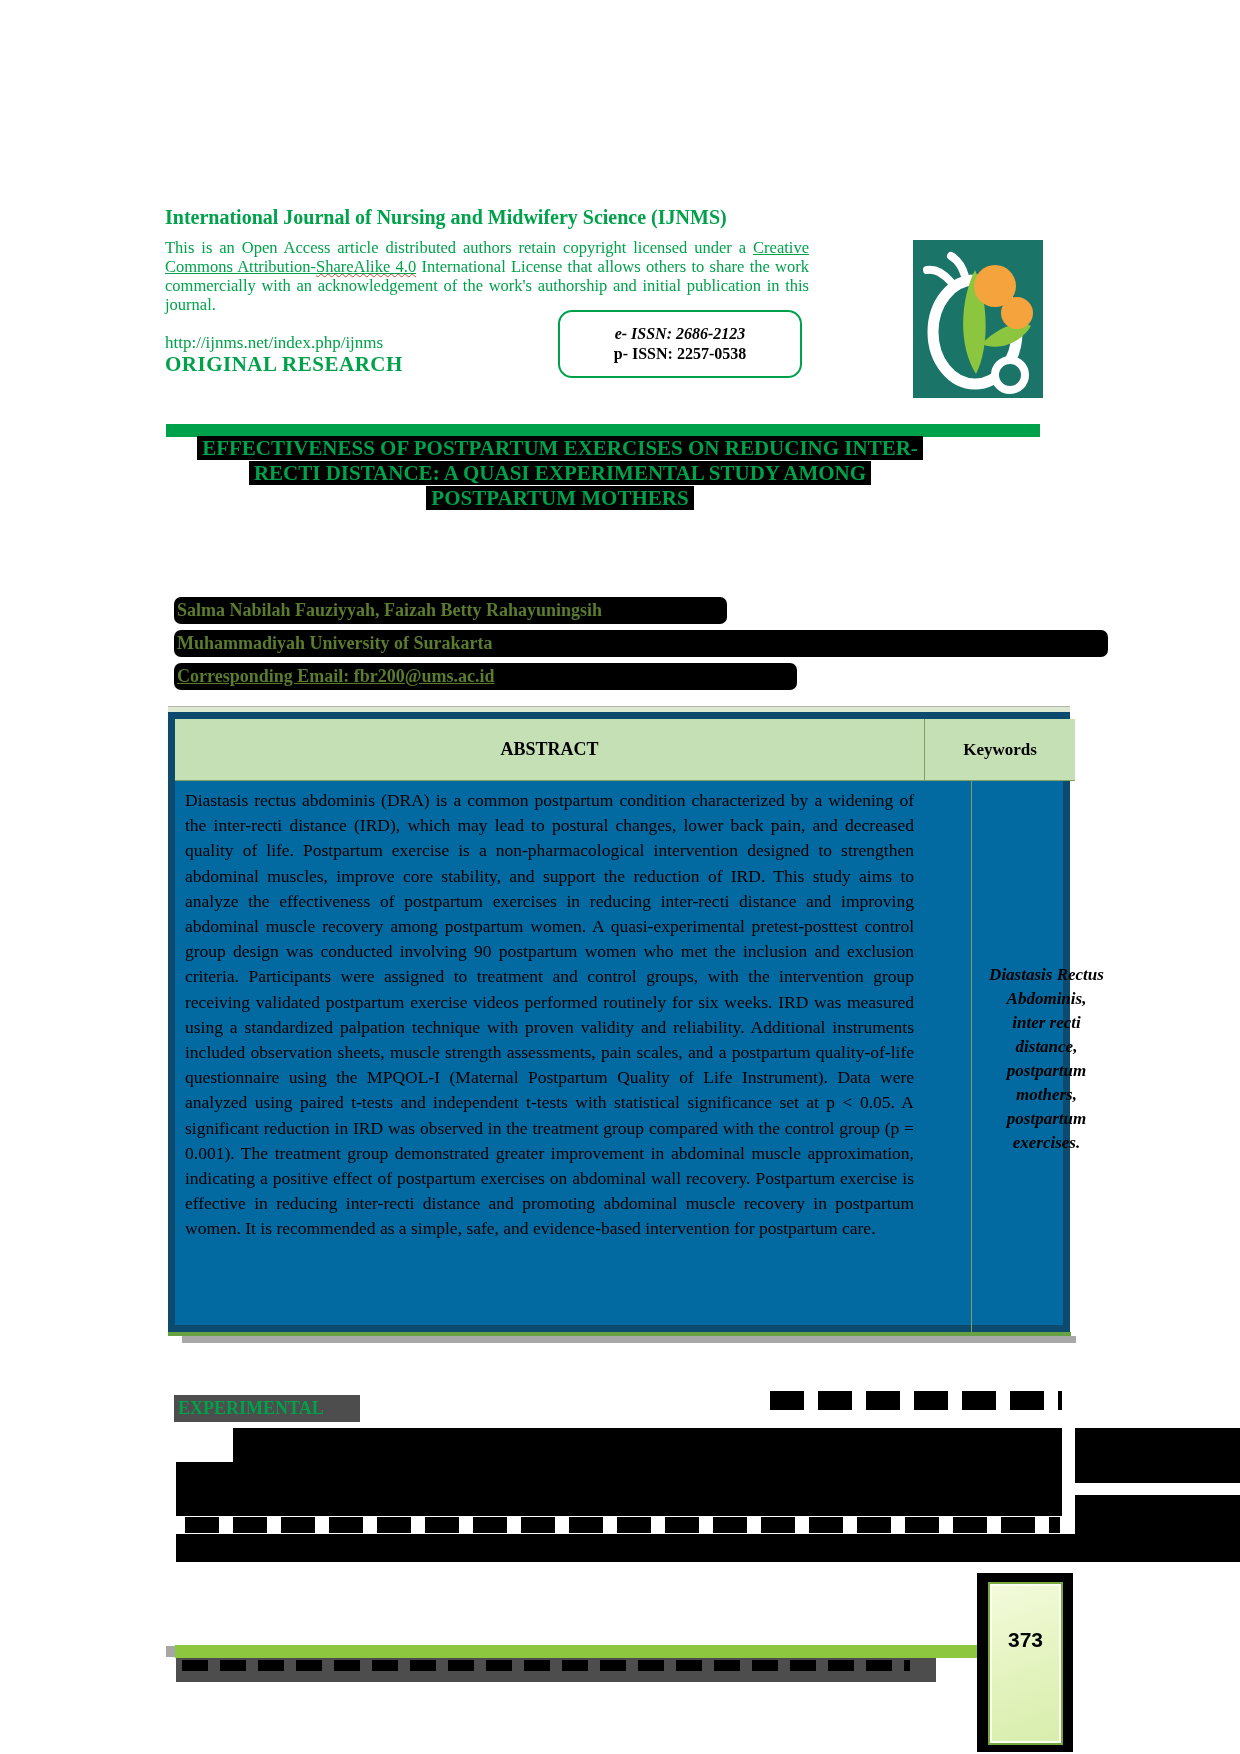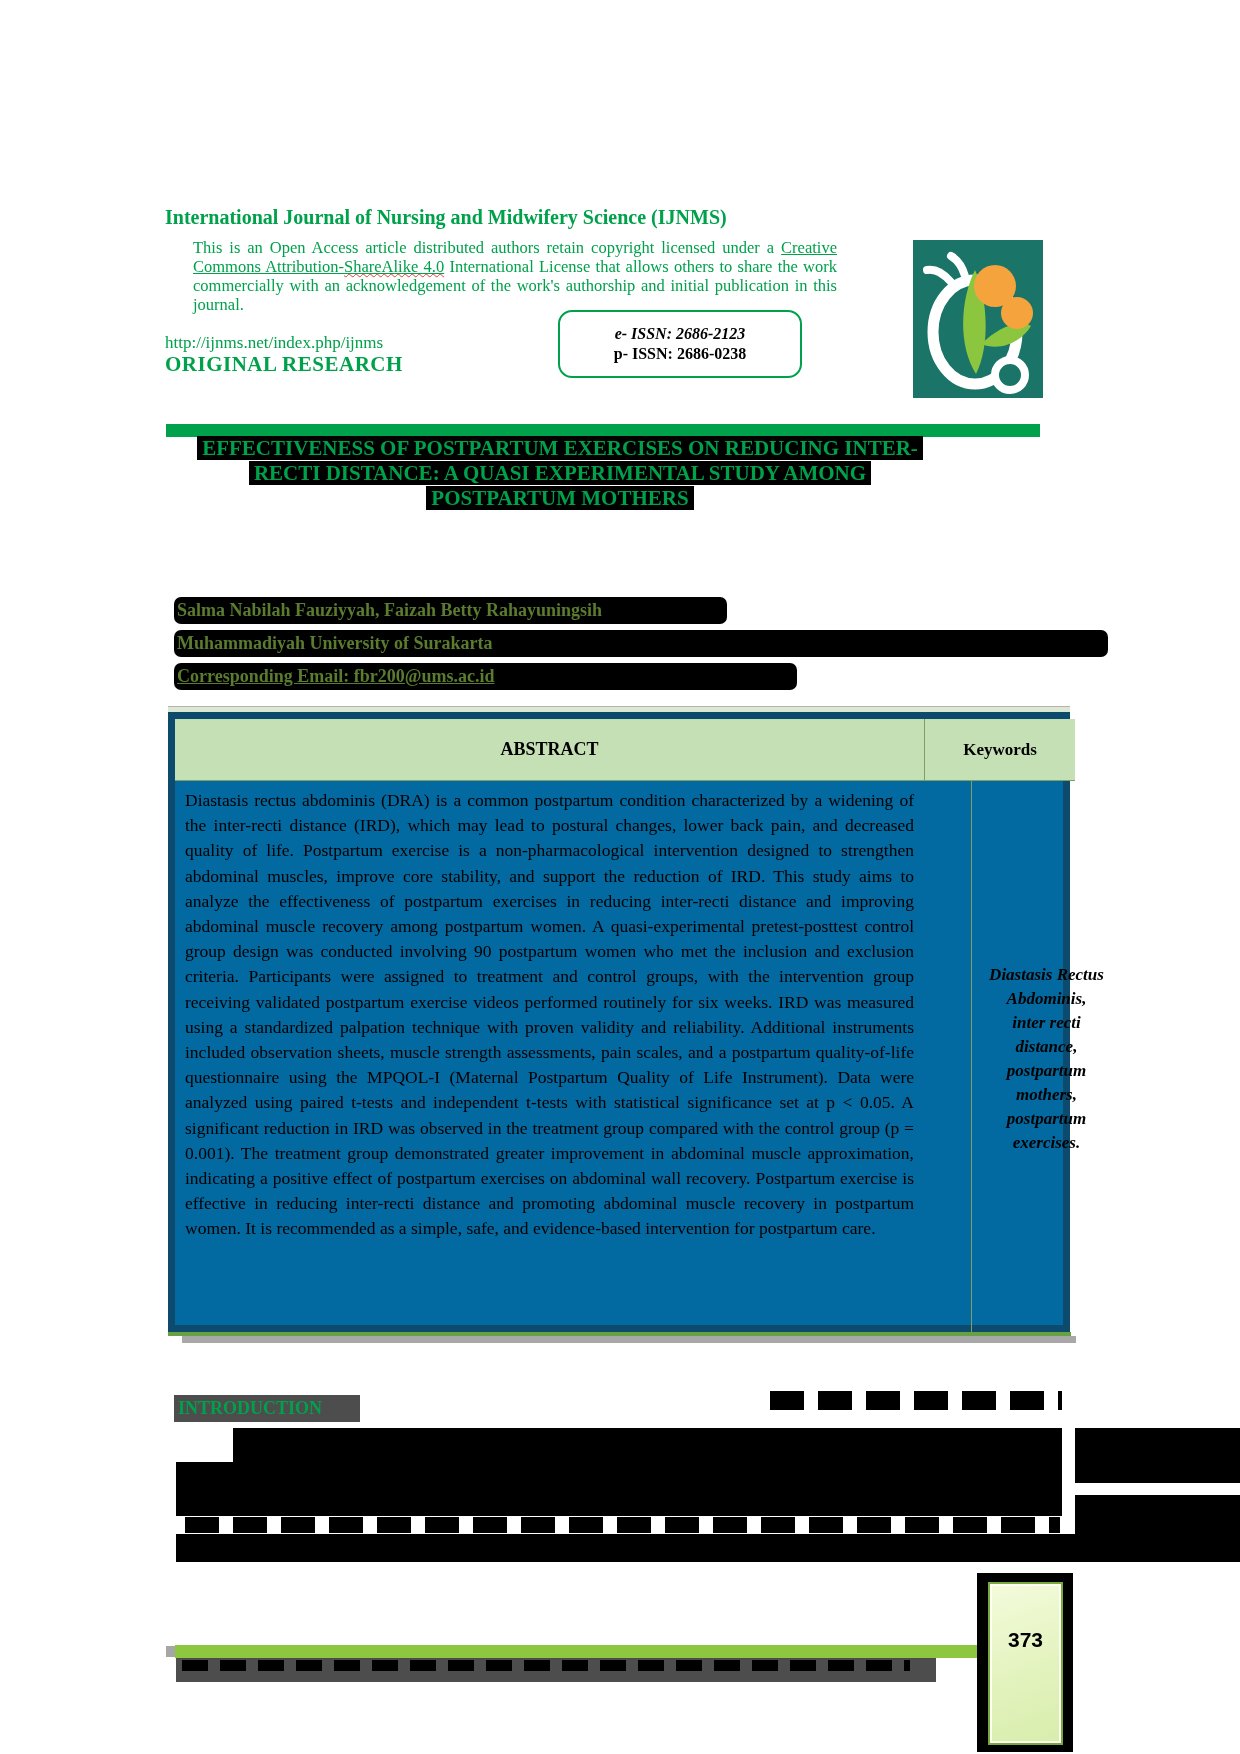--- a/index.html
+++ b/index.html
@@ -3,21 +3,21 @@
 <meta charset="utf-8">
 <style>
   html,body{margin:0;padding:0;background:#888;}
   #page{position:relative;width:1240px;height:1754px;background:#ffffff;overflow:hidden;
         font-family:"Liberation Serif", serif;color:#000;}
   .abs{position:absolute;}
   
   .journal-title{left:165px;top:206px;font-size:20px;font-weight:bold;color:#00A14B;
 online    text-decoration:underline;text-underline-offset:3px;}
   .license{left:165px;top:238px;width:644px;font-size:16.5px;line-height:19px;
-    color:#00A14B;text-align:justify;margin-left:28px;}
+    color:#00A14B;text-align:justify;}
   .license .lnk{text-decoration:underline;}
   .license .wavy{text-decoration:underline wavy #d04a3a;text-decoration-thickness:1px;}
   .journal-url{left:165px;top:333px;font-size:17px;color:#00A14B;}
   .orig-research{left:165px;top:352px;font-size:21px;font-weight:bold;color:#00A14B;letter-spacing:.5px;}
   .issn-box{left:558px;top:310px;width:240px;height:64px;border:2px solid #00A14B;border-radius:14px;
     display:flex;flex-direction:column;align-items:center;justify-content:center;gap:2px;
     color:#000000;font-weight:bold;font-size:16px;}
   .issn-box .e{font-style:italic;}
   .green-bar{left:166px;top:424px;width:874px;height:13px;background:#00A14B;}
   
@@ -71,21 +71,21 @@
 
   <div class="abs license">
     <span>This is an Open Access article distributed authors retain copyright licensed under a </span><span class="lnk"><span>Creative Commons Attribution-</span><span class="wavy">ShareAlike 4.0</span></span><span> International License that allows others to share the work commercially with an acknowledgement of the work's authorship and initial publication in this journal.</span>
   </div>
 
   <div class="abs journal-url">http://ijnms.net/index.php/ijnms</div>
   <div class="abs orig-research">ORIGINAL RESEARCH</div>
 
   <div class="abs issn-box">
     <div class="e">e- ISSN: 2686-2123</div>
-    <div>p- ISSN: 2686-0238</div>
+    <div>p- ISSN: 2257-0538</div>
   </div>
 
   <div class="abs" style="left:913px;top:240px;width:130px;height:158px;">
     <svg width="130" height="158" viewBox="0 0 130 158">
       <rect x="0" y="0" width="130" height="158" fill="#1A7468"></rect>
       <ellipse cx="62" cy="92" rx="42" ry="52" fill="none" stroke="#ffffff" stroke-width="11"></ellipse>
       <path d="M38,42 Q26,28 14,30" fill="none" stroke="#ffffff" stroke-width="8" stroke-linecap="round"></path>
       <path d="M52,36 Q48,22 38,16" fill="none" stroke="#ffffff" stroke-width="8" stroke-linecap="round"></path>
       <path d="M62,30 C47,60 45,106 63,134 C77,106 75,60 62,30 Z" fill="#8CC63E"></path>
       <path d="M68,104 C87,86 107,79 118,86 C109,101 88,112 68,104 Z" fill="#8CC63E"></path>
@@ -113,21 +113,21 @@
     <div class="cell hdrR">Keywords</div>
     <div class="cell bodyL">Diastasis rectus abdominis (DRA) is a common postpartum condition characterized by a widening of the inter-recti distance (IRD), which may lead to postural changes, lower back pain, and decreased quality of life. Postpartum exercise is a non-pharmacological intervention designed to strengthen abdominal muscles, improve core stability, and support the reduction of IRD. This study aims to analyze the effectiveness of postpartum exercises in reducing inter-recti distance and improving abdominal muscle recovery among postpartum women. A quasi-experimental pretest-posttest control group design was conducted involving 90 postpartum women who met the inclusion and exclusion criteria. Participants were assigned to treatment and control groups, with the intervention group receiving validated postpartum exercise videos performed routinely for six weeks. IRD was measured using a standardized palpation technique with proven validity and reliability. Additional instruments included observation sheets, muscle strength assessments, pain scales, and a postpartum quality-of-life questionnaire using the MPQOL-I (Maternal Postpartum Quality of Life Instrument). Data were analyzed using paired t-tests and independent t-tests with statistical significance set at p &lt; 0.05. A significant reduction in IRD was observed in the treatment group compared with the control group (p = 0.001). The treatment group demonstrated greater improvement in abdominal muscle approximation, indicating a positive effect of postpartum exercises on abdominal wall recovery. Postpartum exercise is effective in reducing inter-recti distance and promoting abdominal muscle recovery in postpartum women. It is recommended as a simple, safe, and evidence-based intervention for postpartum care.</div>
     <div class="cell bodyR">
       <div class="kw">Diastasis Rectus Abdominis, inter recti distance, postpartum mothers, postpartum exercises.</div>
     </div>
   </div>
   <div class="abs tbl-bottom"></div>
   <div class="abs tbl-shadow"></div>
 
   <div class="abs dash-row" style="left:770px;top:1391px;width:292px;height:19px;"></div>
-  <div class="abs intro-label">INTRODUCTION</div>
+  <div class="abs intro-label">EXPERIMENTAL</div>
 
   <div class="abs blk" style="left:233px;top:1428px;width:829px;height:34px;"></div>
   <div class="abs blk" style="left:1075px;top:1428px;width:165px;height:55px;"></div>
   <div class="abs blk" style="left:176px;top:1462px;width:886px;height:54px;"></div>
   <div class="abs blk" style="left:1075px;top:1495px;width:165px;height:39px;"></div>
   <div class="abs dash-row" style="left:185px;top:1517px;width:875px;height:16px;"></div>
   <div class="abs blk" style="left:176px;top:1534px;width:1064px;height:28px;"></div>
 
   <div class="abs foot-sq"></div>
   <div class="abs foot-green"></div>

